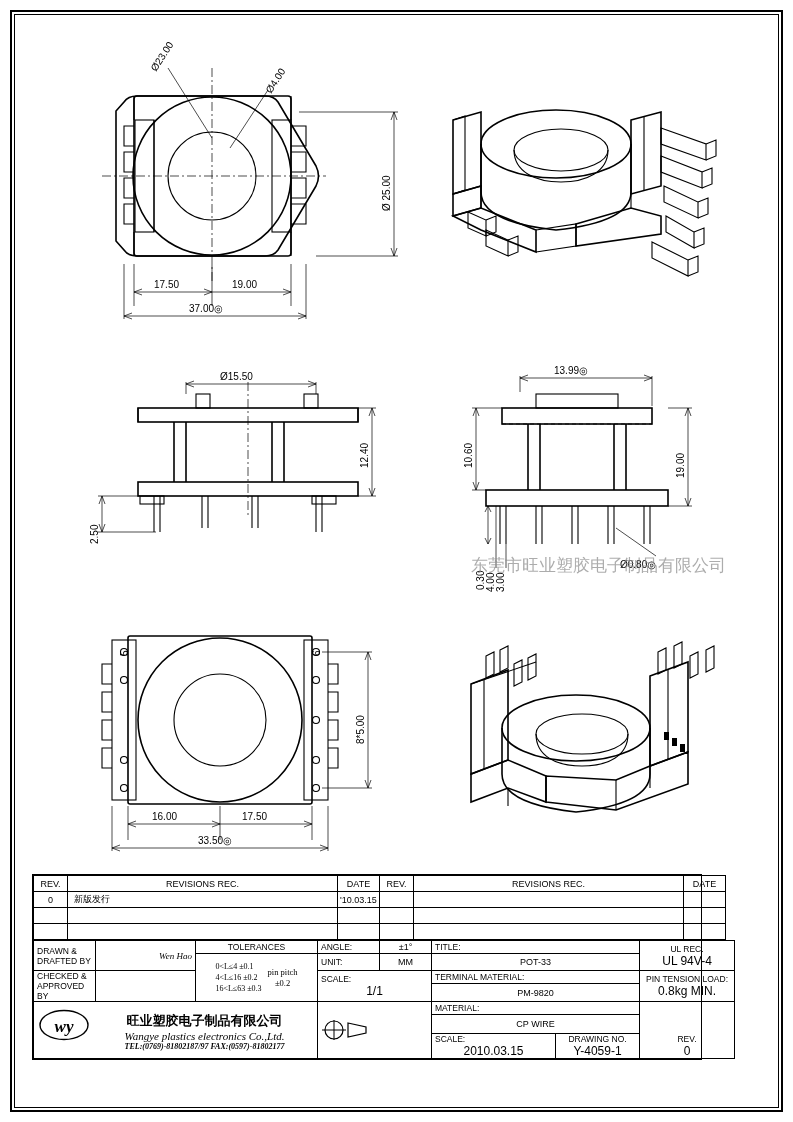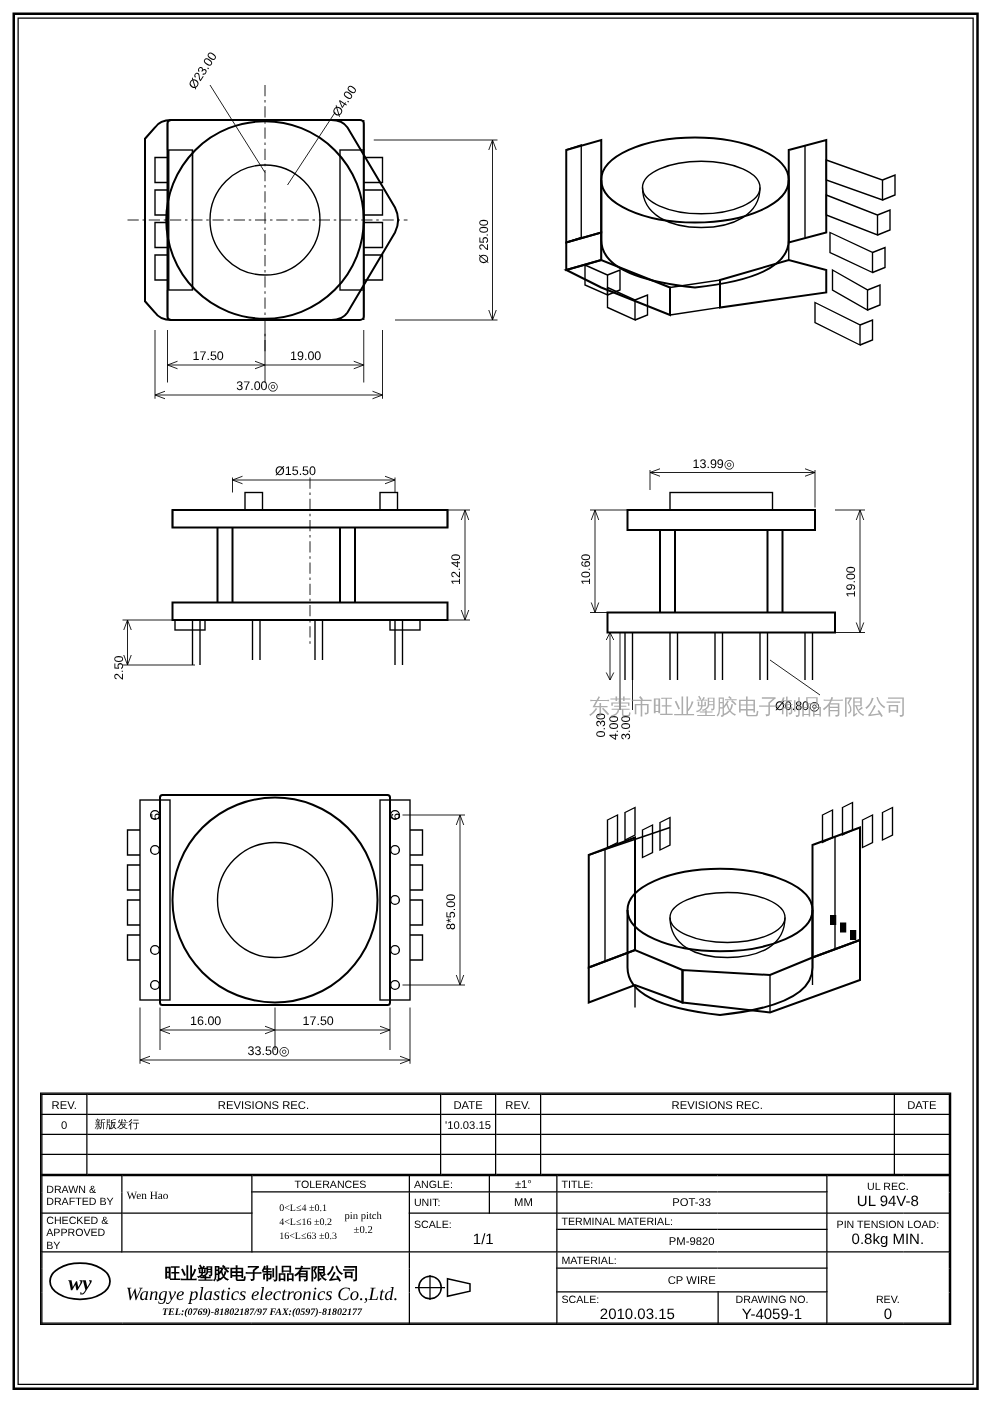--- a/index.html
+++ b/index.html
@@ -11,37 +11,37 @@
   svg{display:block;}
   .ln{stroke:#000;fill:none;stroke-width:1.1;}
   .ln2{stroke:#000;fill:none;stroke-width:1.6;}
   .thin{stroke:#000;fill:none;stroke-width:0.7;}
   .dash{stroke:#000;fill:none;stroke-width:0.7;stroke-dasharray:9 3 2 3;}
   .hid{stroke:#000;fill:none;stroke-width:0.7;stroke-dasharray:4 3;}
   .dimtxt{font-family:"Liberation Sans",sans-serif;font-size:10px;fill:#000;}
   .wm{position:absolute;left:0;top:0;width:761px;height:852px;pointer-events:none;padding-left:29px;}
   .wm span{position:absolute;left:455px;top:538px;font-size:17px;color:#8d8d8d;opacity:.72;white-space:nowrap;}
   
-  .tb{position:absolute;left:32px;top:874px;width:729px;border:1.6px solid #000;box-sizing:border-box;}
+  .tb{position:absolute;left:32px;top:874px;width:670px;border:1.6px solid #000;box-sizing:border-box;}
   table.rev{border-collapse:collapse;width:100%;table-layout:fixed;}
   table.rev td{border:1px solid #000;font-size:9px;height:15px;text-align:center;padding:0 2px;overflow:hidden;}
   table.rev td.lft{text-align:left;padding-left:6px;}
   .tb2{border-collapse:collapse;width:100%;table-layout:fixed;padding-left:32px;}
   .tb2 td{border:1px solid #000;font-size:9px;padding:0 3px;vertical-align:middle;}
   .lbl{font-size:8.5px;}
-  .big{font-size:13px;text-align:left;font-family:"Liberation Serif",serif;}
+  .big{font-size:13px;text-align:right;font-family:"Liberation Serif",serif;font-style:italic;}
   .med{font-size:12px;text-align:center;}
   .ctr{text-align:center;}
   .tolwrap{display:flex;align-items:center;justify-content:center;font-size:8px;line-height:11px;font-family:Liberation Serif, serif;}
   .tolwrap .col1{text-align:left;}
   .tolwrap .col2{margin-left:6px;font-size:8.5px;}
   .logoCell{position:relative;height:46px;}
   .logo{position:absolute;left:4px;top:6px;width:52px;height:34px;}
   .cocn{font-family:Liberation Serif, serif;font-weight:bold;font-size:13px;text-align:center;}
-  .coen{font-family:"Liberation Serif",serif;font-style:italic;font-size:15px;text-align:center;}
+  .coen{font-family:"Liberation Serif",serif;font-style:italic;font-size:11px;text-align:center;}
   .cotel{font-family:"Liberation Serif",serif;font-style:italic;font-weight:bold;font-size:8px;text-align:center;}
   .proj{text-align:center;}
   .v11{font-size:12px;text-align:center;}
 </style>
 </head>
 <body>
 
 <div class="sheet">
   <div class="border-outer"></div>
   <div class="border-inner"></div>
@@ -408,21 +408,21 @@
           <div class="lbl">DRAWN &amp;</div>
           <div class="lbl">DRAFTED BY</div>
         </td>
         <td rowspan="2" class="big">Wen Hao</td>
         <td class="ctr" style="height:12px;font-size:8.5px">TOLERANCES</td>
         <td style="height:12px"><span class="lbl">ANGLE:</span></td>
         <td class="ctr" style="height:12px"><span>±1°</span></td>
         <td colspan="2" style="height:12px"><span class="lbl">TITLE:</span></td>
         <td colspan="2" rowspan="2" style="height:28px">
           <div class="lbl ctr">UL REC.</div>
-          <div class="v11">UL 94V-8</div>
+          <div class="v11">UL 94V-4</div>
         </td>
       </tr>
       <tr>
         <td rowspan="3" style="height:36px;padding:0">
           <div class="tolwrap">
             <div class="col1">
               <div>0&lt;L≤4    ±0.1</div>
               <div>4&lt;L≤16  ±0.2</div>
               <div>16&lt;L≤63 ±0.3</div>
             </div>

